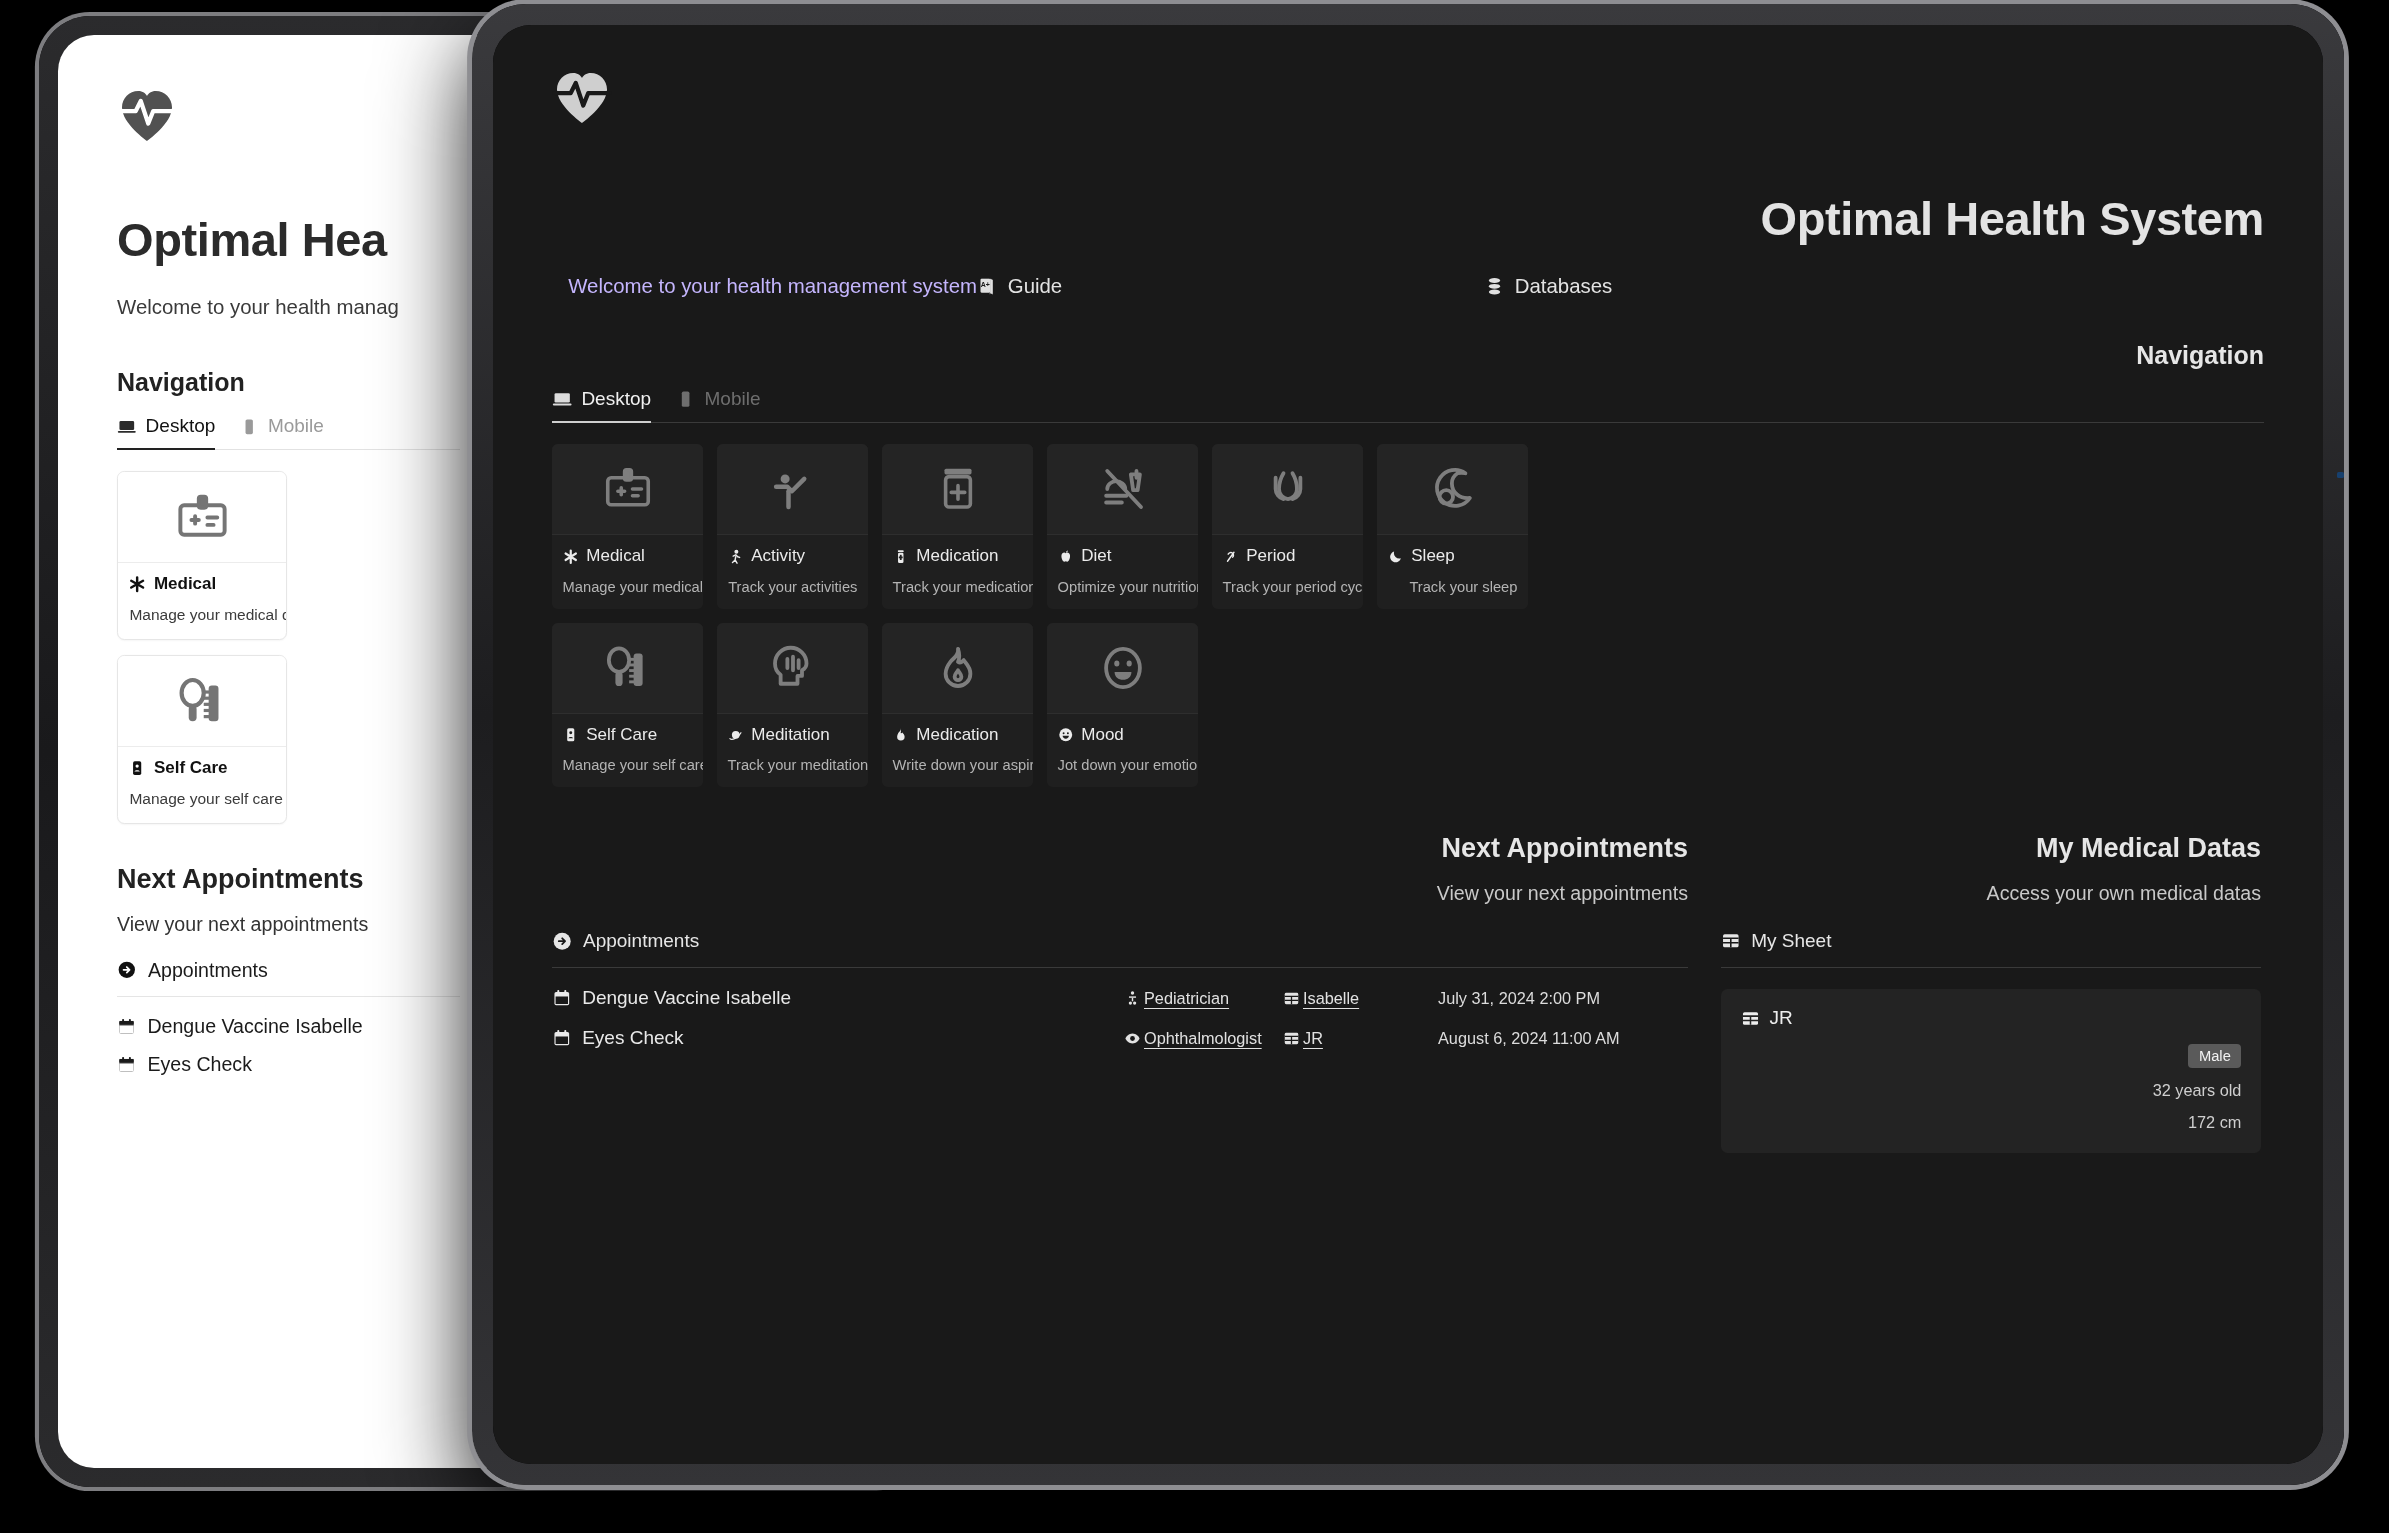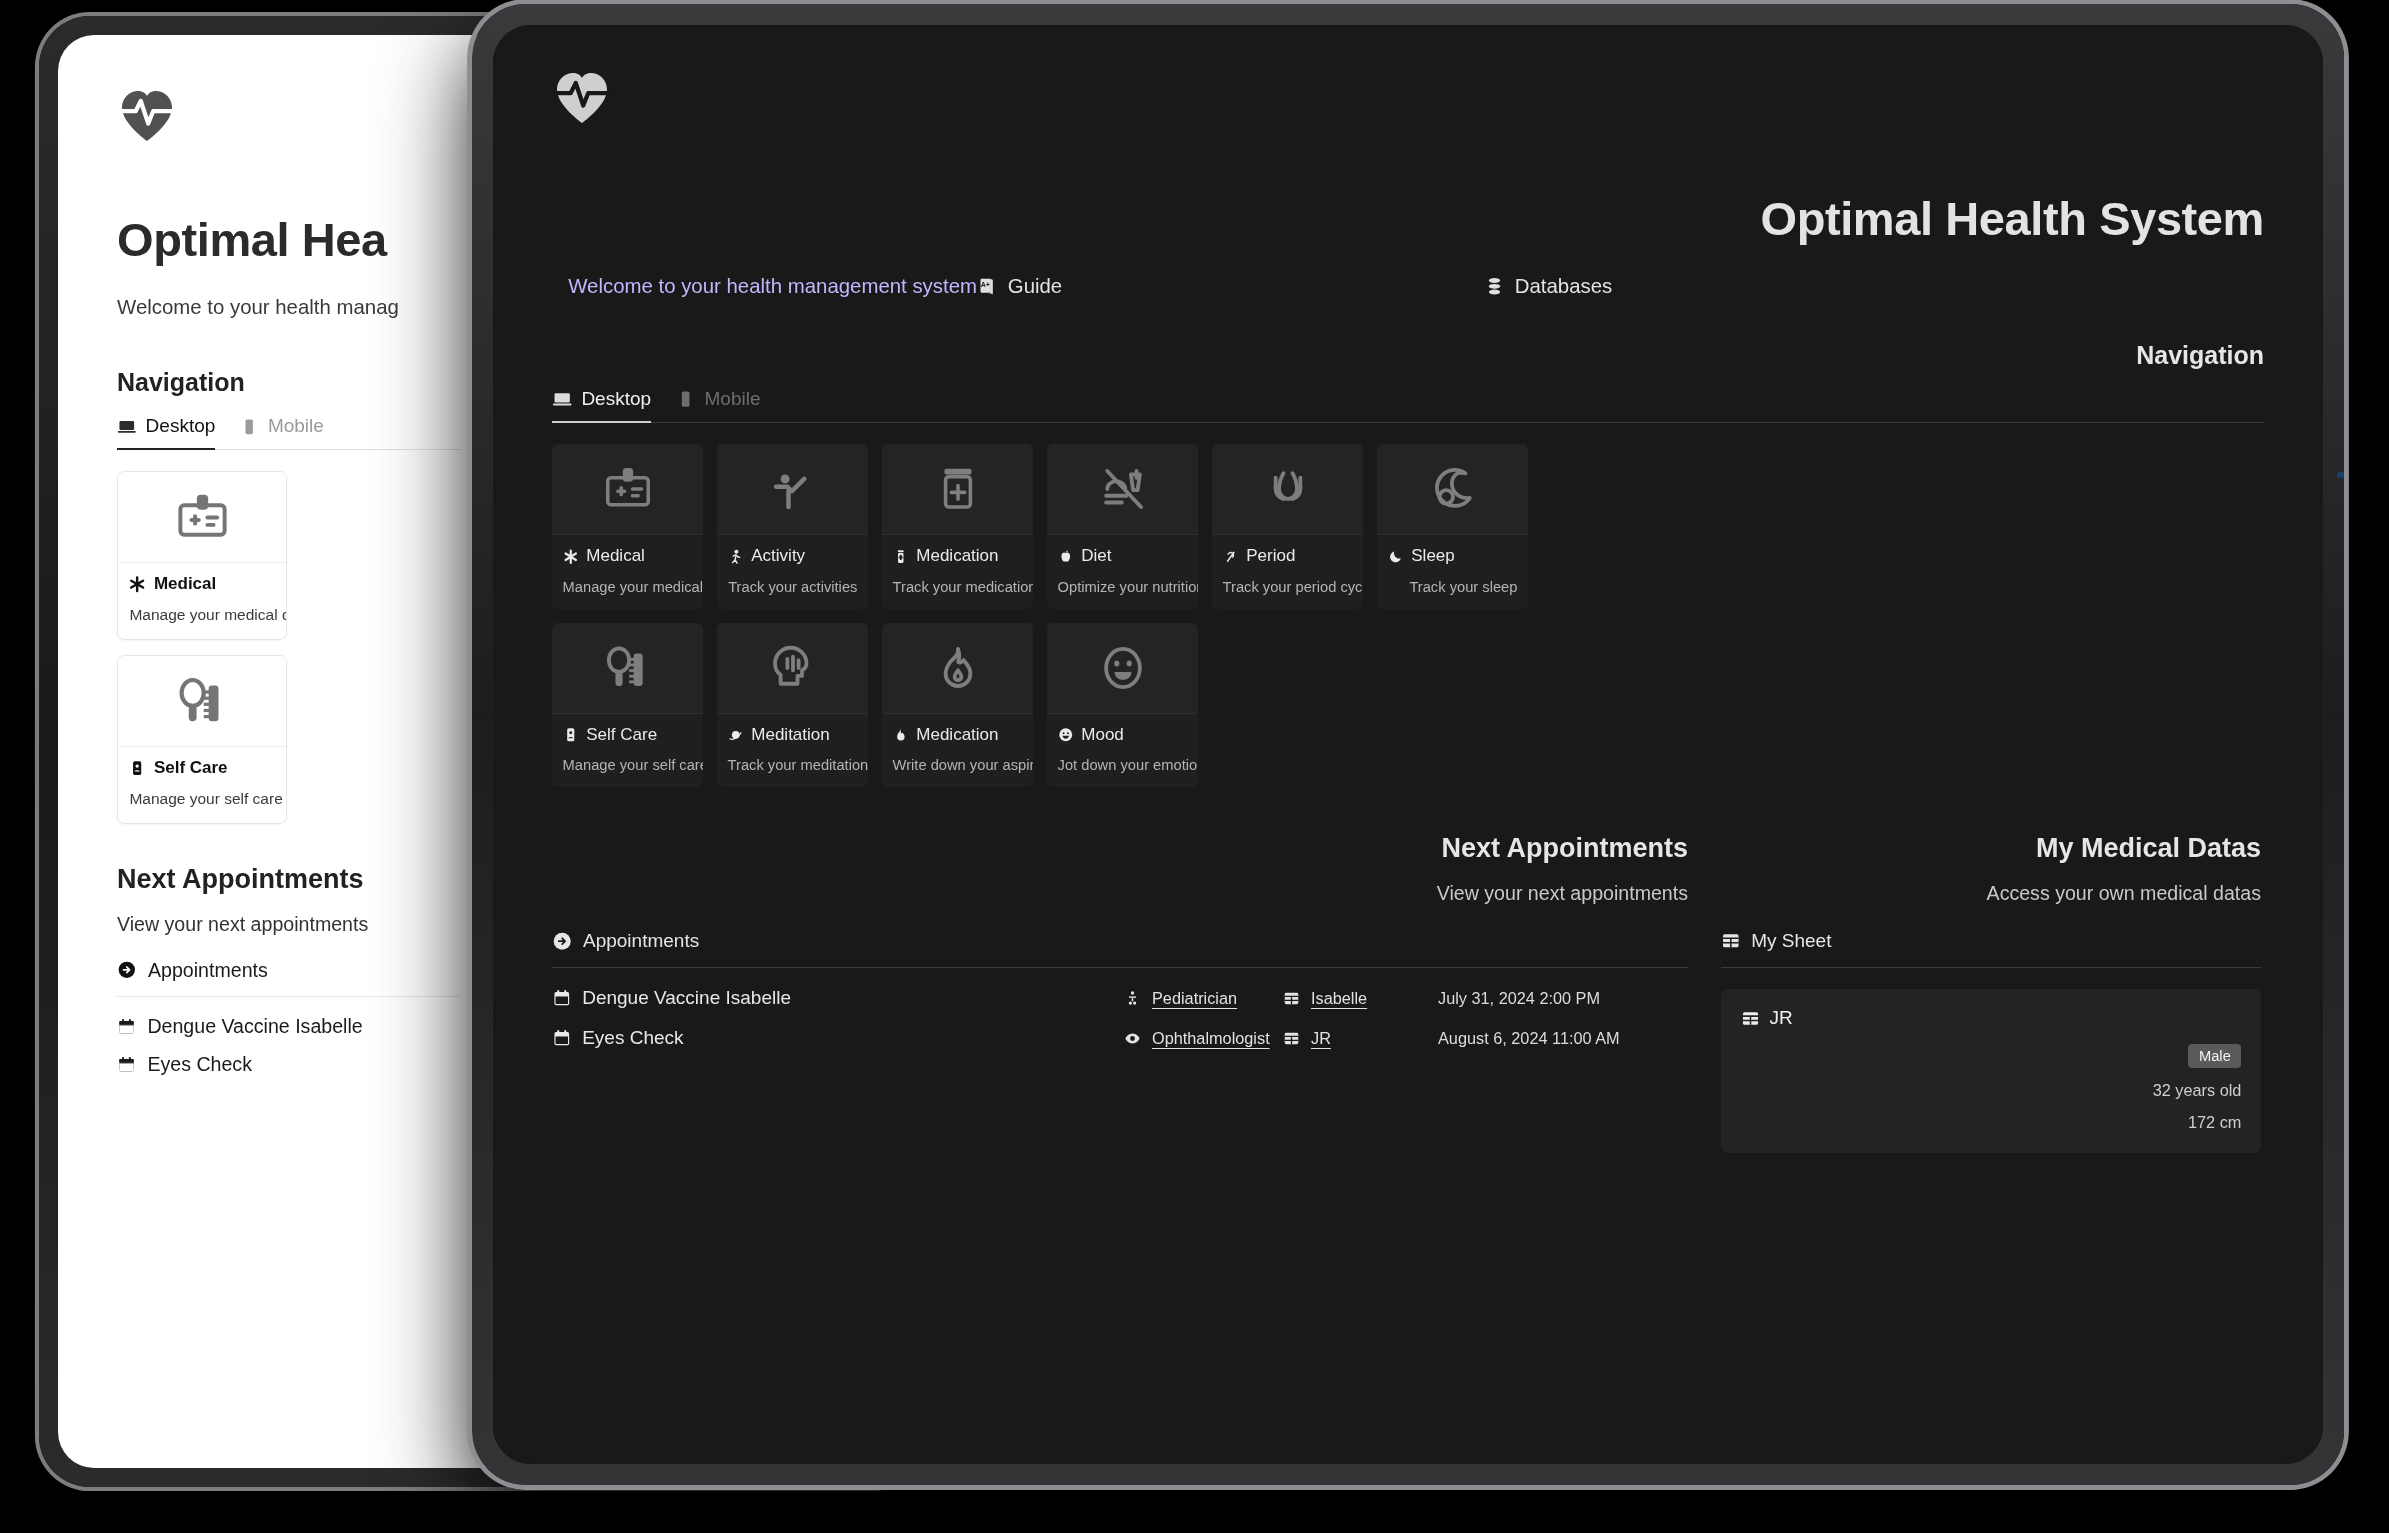--- a/index.html
+++ b/index.html
@@ -110,21 +110,21 @@
   .bottom { display:flex; gap:0; margin-top:46px; }
   .col-left { width: 1136px; }
   .col-right { width: 540px; margin-left:33px; }
 
   .link-row { display:flex; align-items:center; gap:10.6px; font-size:19px; color:#e6e6e6; }
   .rule-dark { height:0.8px; background:#3a3a3a; }
   .rule-light { height:0.8px; background:#e5e5e5; }
 
   .appt { display:flex; align-items:center; font-size:19px; color:#e9e9e9; }
   .appt .nm { display:flex; align-items:center; gap:10.6px; white-space:nowrap; }
-  .appt .chip { display:flex; align-items:center; gap:11px; font-size:16.3px; color:#e2e2e2; white-space:nowrap; }
+  .appt .chip { display:flex; align-items:center; gap:3px; font-size:16.3px; color:#e2e2e2; white-space:nowrap; }
   .appt .chip .u { text-decoration:underline; text-underline-offset:4.1px; }
   .appt .when { font-size:16.3px; color:#dcdcdc; white-space:nowrap; }
 
   .appt-light { display:flex; align-items:center; gap:11.4px; font-size:19.6px; color:#1b1b1b; white-space:nowrap; }
 
   .sheet-card { background:#232323; border-radius:6.5px; padding:18px 19.6px 21px 19.6px; }
   .sheet-card .hd { display:flex; align-items:center; gap:9.8px; font-size:19px; color:#ededed; }
   .badge { display:inline-block; background:#5a5a5a; color:#f2f2f2; font-size:14.7px; padding:4.1px 10.6px; border-radius:4.1px; margin-top:14.7px; }
   .kv { font-size:16.3px; color:#cfcfcf; margin-top:13px; }
 

